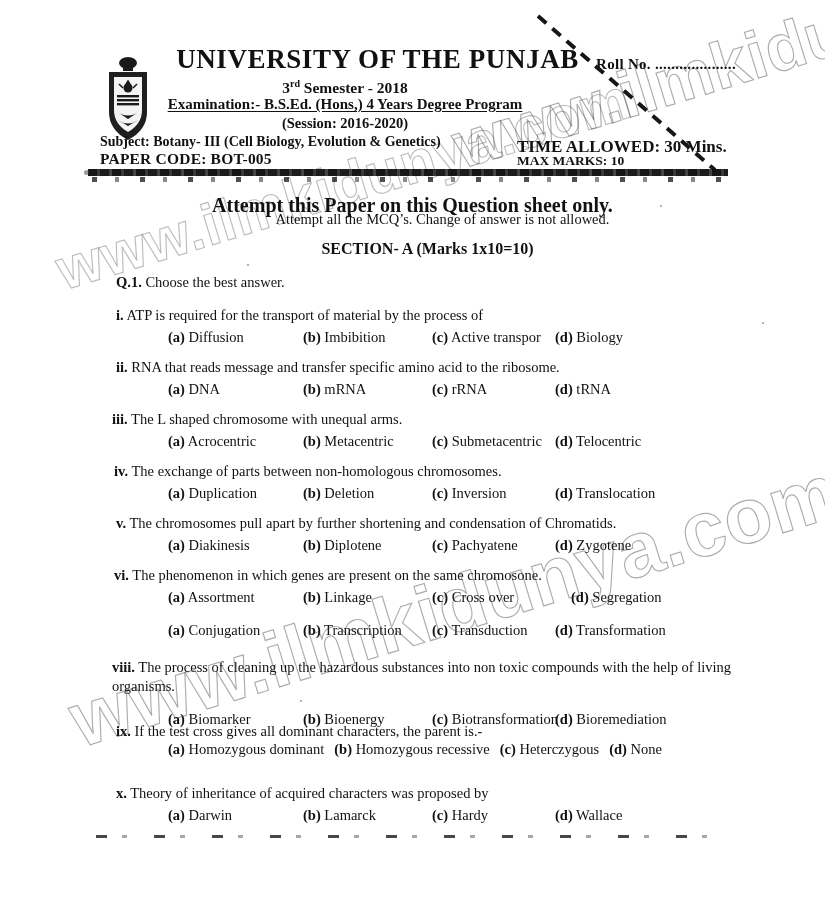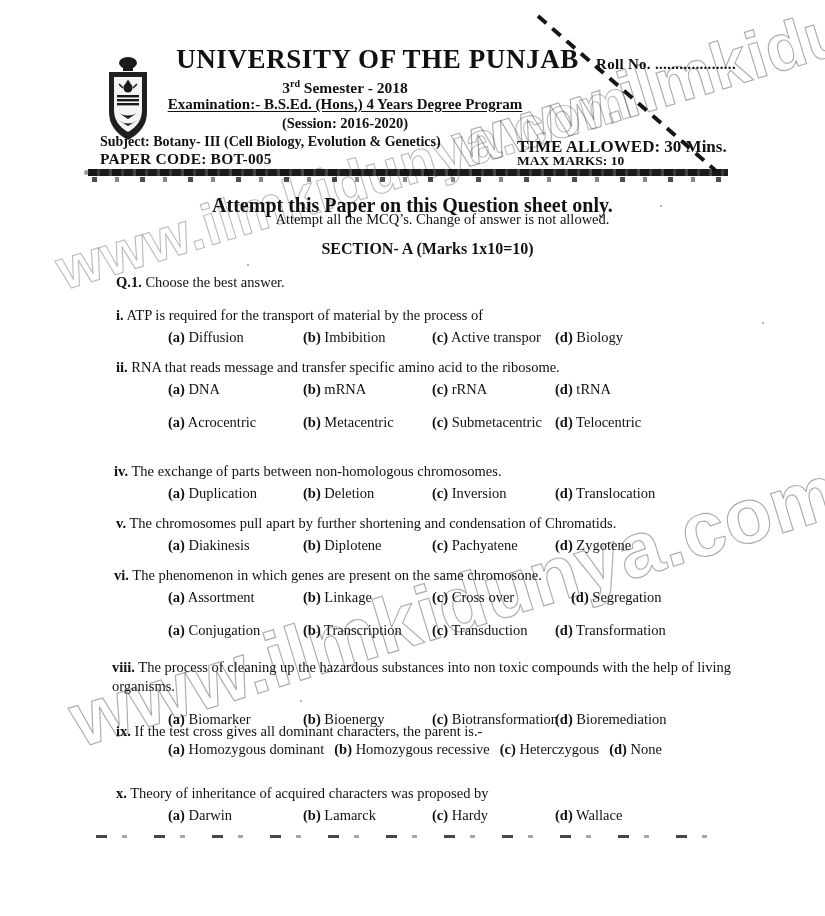--- a/index.html
+++ b/index.html
@@ -327,20 +327,21 @@
       <div class="q-block" style="position: absolute; left: 116px; top: 52px; width: 644px;">
         <div class="q-stem"><span class="q-num">ii.</span><span> RNA that reads message and transfer specific amino acid to the ribosome.</span></div>
         <div class="q-opts" style="margin-top: 4px;">
           <span class="opt" style="left: 52px;"><b>(a)</b><span>  DNA</span></span>
           <span class="opt" style="left: 187px;"><b>(b)</b><span> mRNA</span></span>
           <span class="opt" style="left: 316px;"><b>(c)</b><span> rRNA</span></span>
           <span class="opt" style="left: 439px;"><b>(d)</b><span> tRNA</span></span>
         </div>
       </div>
       <div class="q-block" style="position: absolute; left: 112px; top: 104px; width: 648px;">
+        <div class="q-stem"><span class="q-num">iii.</span><span> The L shaped chromosome with unequal arms.</span></div>
         <div class="q-opts" style="margin-top: 4px;">
           <span class="opt" style="left: 56px;"><b>(a)</b><span> Acrocentric</span></span>
           <span class="opt" style="left: 191px;"><b>(b)</b><span> Metacentric</span></span>
           <span class="opt" style="left: 320px;"><b>(c)</b><span> Submetacentric</span></span>
           <span class="opt" style="left: 443px;"><b>(d)</b><span> Telocentric</span></span>
         </div>
       </div>
       <div class="q-block" style="position: absolute; left: 114px; top: 156px; width: 646px;">
         <div class="q-stem"><span class="q-num">iv.</span><span> The exchange of parts between non-homologous chromosomes.</span></div>
         <div class="q-opts" style="margin-top: 4px;">

